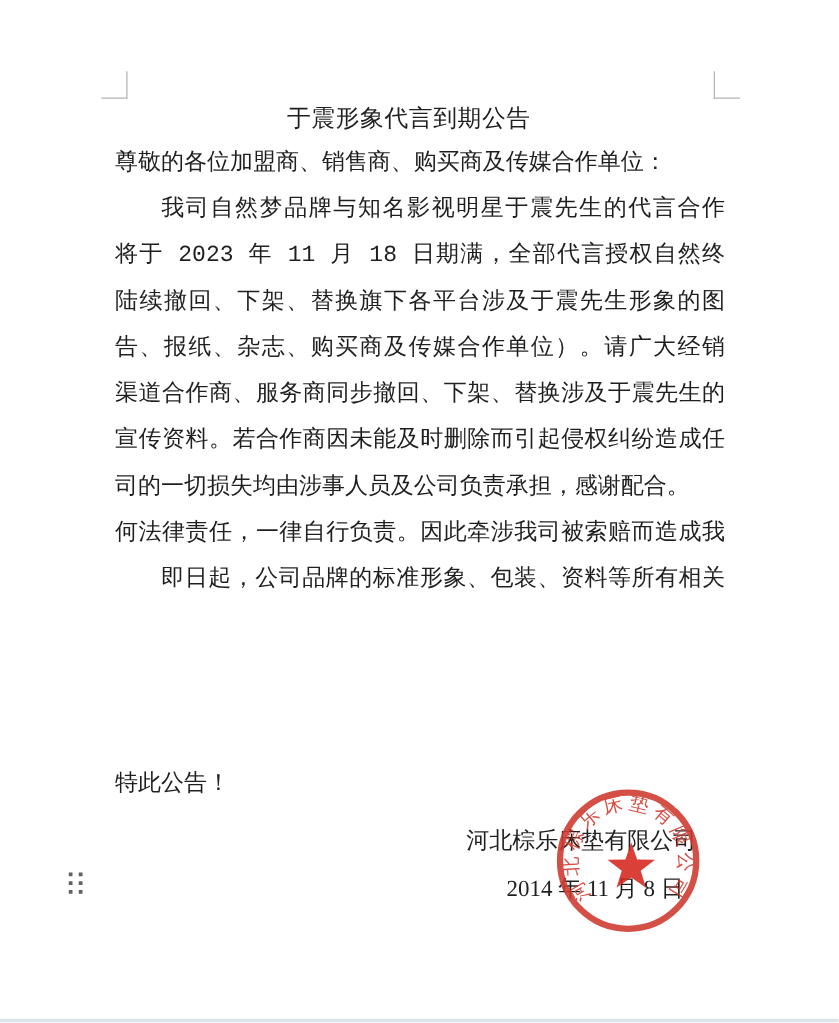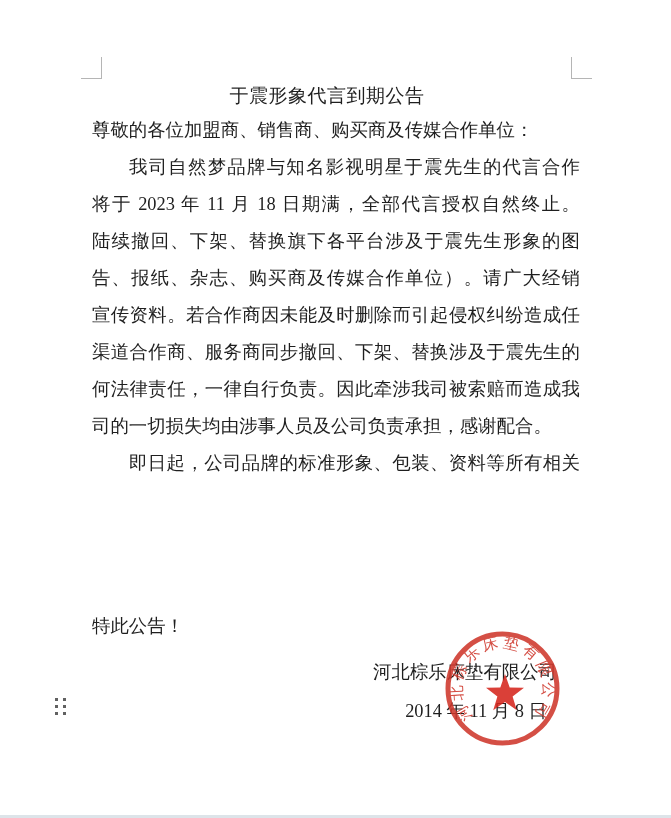--- a/index.html
+++ b/index.html
@@ -19,21 +19,21 @@
 
   .doc-title {
     position: absolute; left: 83px; top: 82px; width: 488px;
     margin: 0; text-align: center;
     font-size: 19px; font-weight: normal; line-height: 28px;
     letter-spacing: 0.5px;
   }
 
   .doc-body {
     position: absolute; left: 92px; top: 112px; width: 488px;
-    font-size: 18.4px; line-height: 37px;
+    font-size: 18.4px; line-height: 37px; font-family: Liberation Mono, monospace;
   }
   .line { height: 37px; line-height: 37px; overflow: hidden; }
   .line.ind { text-indent: 37px; }
   .line.jl  { text-align: justify; text-align-last: justify; }
 
   .closing {
     position: absolute; left: 92px; top: 613px;
     font-size: 18.4px; line-height: 26px;
   }
 
@@ -72,24 +72,24 @@
   <div class="corner-mark right"></div>
 
   <h1 class="doc-title">于震形象代言到期公告</h1>
 
   <div class="doc-body">
     <div class="line">尊敬的各位加盟商、销售商、购买商及传媒合作单位：</div>
     <div class="line ind jl">我司自然梦品牌与知名影视明星于震先生的代言合作</div>
     <div class="line jl">将于 2023 年 11 月 18 日期满，全部代言授权自然终止。</div>
     <div class="line jl">陆续撤回、下架、替换旗下各平台涉及于震先生形象的图片、</div>
     <div class="line jl">告、报纸、杂志、购买商及传媒合作单位）。请广大经销商、</div>
+    <div class="line jl">渠道合作商、服务商同步撤回、下架、替换涉及于震先生的</div>
     <div class="line jl">宣传资料。若合作商因未能及时删除而引起侵权纠纷造成任</div>
-    <div class="line jl">渠道合作商、服务商同步撤回、下架、替换涉及于震先生的</div>
+    <div class="line">司的一切损失均由涉事人员及公司负责承担，感谢配合。</div>
     <div class="line jl">何法律责任，一律自行负责。因此牵涉我司被索赔而造成我</div>
-    <div class="line">司的一切损失均由涉事人员及公司负责承担，感谢配合。</div>
     <div class="line ind jl">即日起，公司品牌的标准形象、包装、资料等所有相关</div>
   </div>
 
   <div class="closing">特此公告！</div>
 
   <div class="sig-company">河北棕乐床垫有限公司</div>
   <div class="sig-date">2014 年 11 月 8 日</div>
 
   <svg class="seal-svg" viewBox="0 0 120 120" aria-hidden="true">
     <defs>

